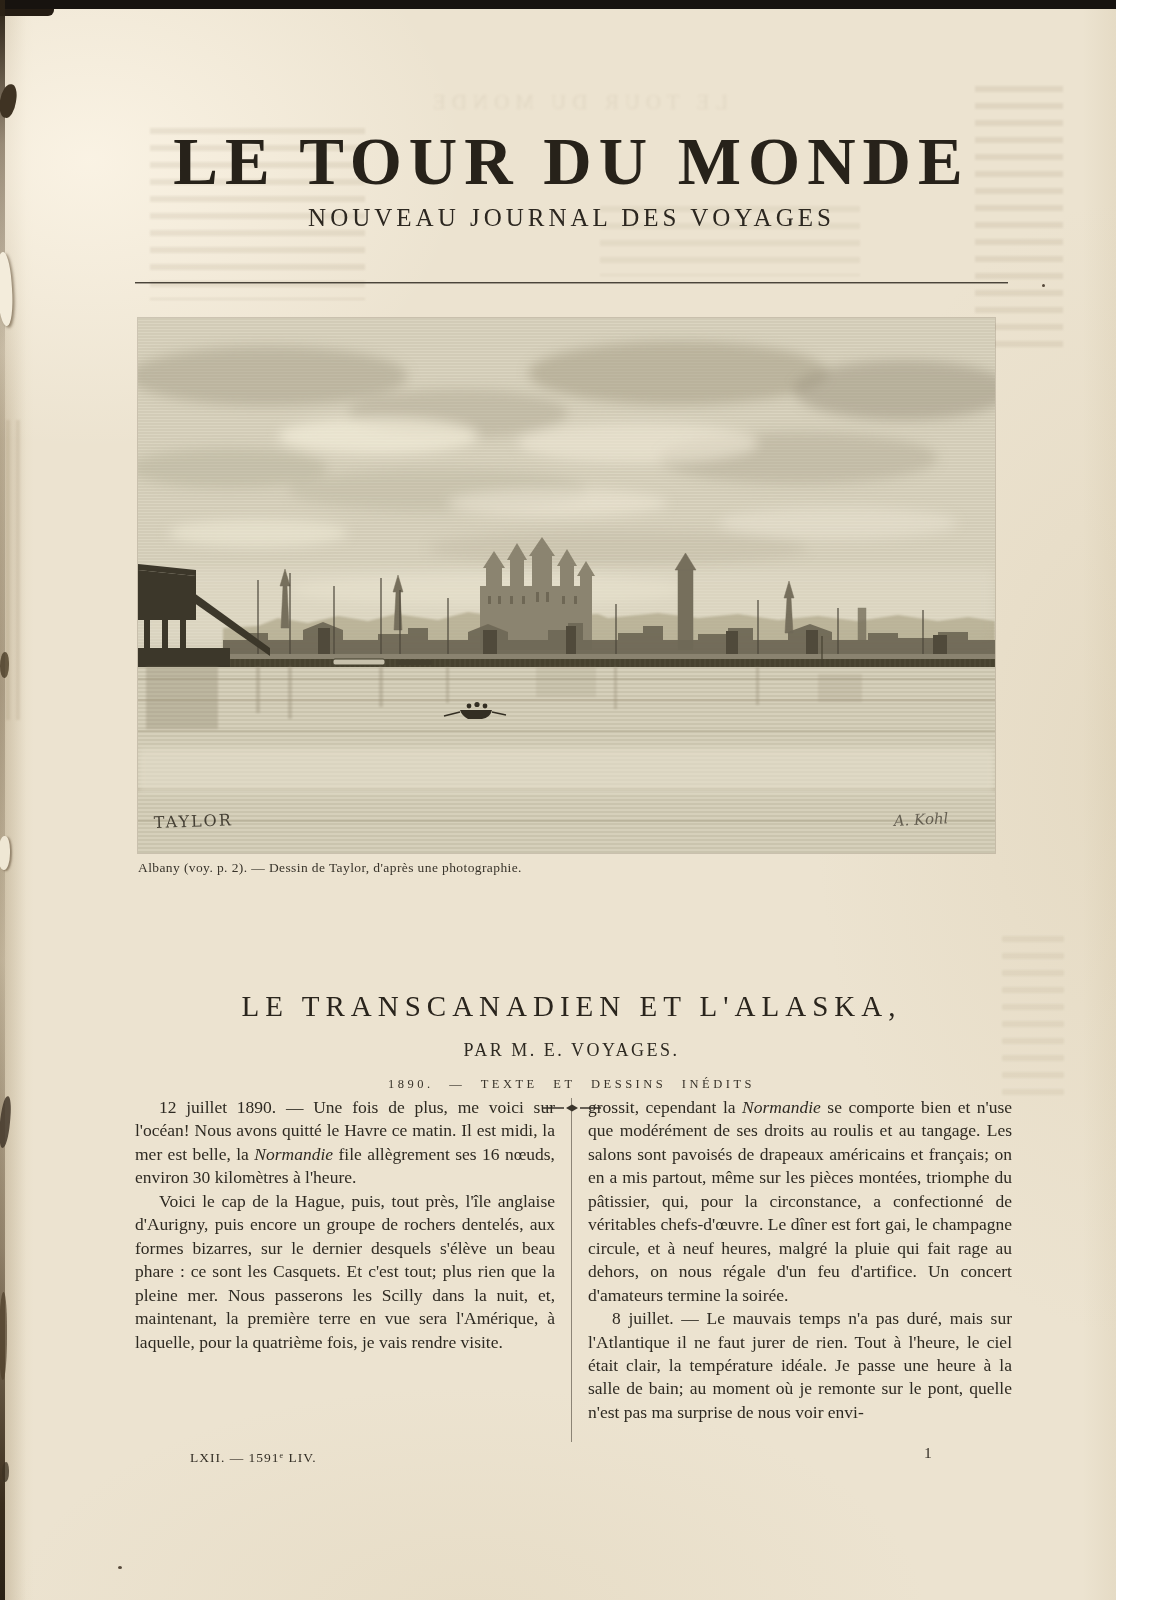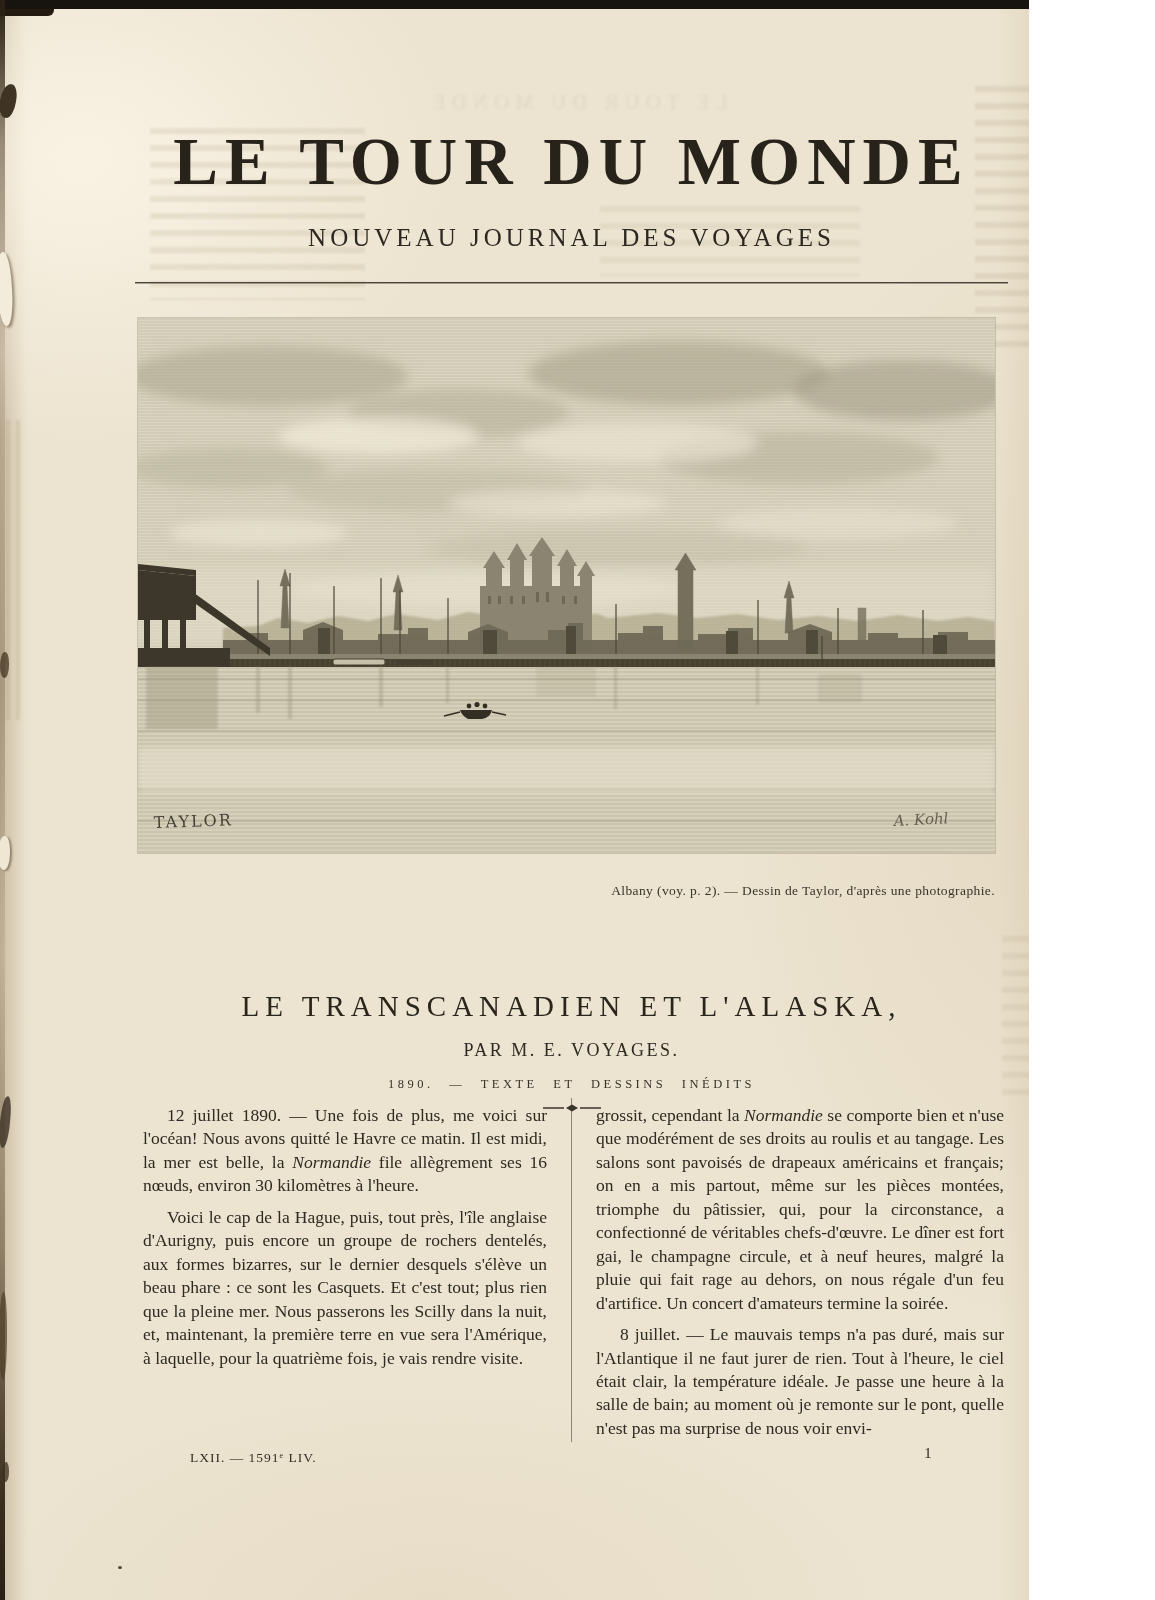--- a/index.html
+++ b/index.html
@@ -2,21 +2,21 @@
 <html lang="fr" style="--paper: #ece3d0; --ink: #2e2a22; --engraving-base: #dbd5c1;"><head>
 <meta charset="utf-8">
 <style>
   :root{
     --paper:#ece3d0; --ink:#2e2a22; --engraving-base:#dbd5c1;
   }
   *{box-sizing:border-box;}
   html,body{margin:0;padding:0;}
   body{width:1155px;height:1600px;overflow:hidden;font-family:"Liberation Serif","DejaVu Serif",serif;}
   .page{
-    position:relative;width:1029px;height:1600px;color:var(--ink);
+    position:relative;width:1116px;height:1600px;color:var(--ink);
     background:
       radial-gradient(ellipse 520px 400px at 8% 10%, rgba(252,245,231,.85), rgba(252,245,231,0) 72%),
       radial-gradient(ellipse 420px 760px at 101% 48%, rgba(203,186,150,.22), rgba(203,186,150,0) 75%),
       radial-gradient(ellipse 640px 320px at 42% 101%, rgba(208,192,156,.18), rgba(208,192,156,0) 72%),
       linear-gradient(90deg, rgba(110,86,52,.20) 0, rgba(110,86,52,0) 26px),
       linear-gradient(90deg, #e2d7bf 0, var(--paper) 3%, var(--paper) 97%, #e5dbc5 100%);
     overflow:hidden;
   }
   
   .scan-edge-top{position:absolute;left:0;top:0;width:1155px;height:9px;background:#17130f;}
@@ -35,39 +35,39 @@
   
   .bleed{position:absolute;filter:blur(1px);
     background:repeating-linear-gradient(180deg, rgba(122,99,66,.10) 0 6px, rgba(122,99,66,0) 6px 17px);}
   .ghost-header{position:absolute;left:0;top:90px;width:1155px;text-align:center;
     font-size:21px;letter-spacing:6px;color:rgba(100,80,50,.55);opacity:.14;
     transform:scaleX(-1);filter:blur(1.4px);}
   
   .masthead{position:absolute;left:135px;top:126px;width:873px;text-align:center;}
   .masthead h1{margin:0;font-weight:700;font-size:67px;letter-spacing:7px;line-height:1.05;
     font-family:"Liberation Serif","DejaVu Serif",serif;color:#27221a;}
-  .masthead .subtitle{margin-top:28px;font-size:25px;letter-spacing:4px;color:#2c2720;}
+  .masthead .subtitle{margin-top:8px;font-size:25px;letter-spacing:4px;color:#2c2720;}
   .header-rule{position:absolute;left:135px;top:282px;width:873px;height:2px;
     background:linear-gradient(180deg,#4a443a 0,#4a443a 1px,rgba(74,68,58,.45) 1px);}
   
   .engraving{position:absolute;left:138px;top:318px;width:857px;height:535px;margin:0;
     outline:1px solid rgba(110,102,84,.28);}
   .engraving svg{display:block;width:857px;height:535px;}
-  .caption{position:absolute;left:138px;top:883px;width:857px;text-align:right;
+  .caption{position:absolute;left:138px;top:860px;width:857px;text-align:left;
     font-size:13.5px;letter-spacing:.4px;color:#38332a;}
   
   .article-head{position:absolute;left:135px;top:990px;width:873px;text-align:center;}
   .article-head h2{margin:0;font-weight:400;font-size:29px;letter-spacing:6px;color:#2a251d;}
   .byline{margin-top:17px;font-size:18px;letter-spacing:2.5px;color:#2e2a22;}
   .note{margin-top:16px;font-size:12.5px;letter-spacing:3.5px;word-spacing:9px;color:#38332a;}
   .ornament{display:block;margin:11px auto 0;}
   
   .columns{position:absolute;left:135px;top:1096px;width:877px;height:352px;display:flex;}
   .col{font-size:17.5px;line-height:23.45px;text-align:justify;color:var(--ink);overflow:hidden;}
-  .col p{margin:8px;text-indent:24px;}
+  .col p{margin:0;text-indent:24px;}
   .col-left{width:420px;}
   .col-right{width:424px;}
   .col-right p:first-child{text-indent:0;}
   .col-rule{width:1px;margin:2px 16px 6px 16px;background:rgba(62,55,44,.55);}
   
   .edition{position:absolute;left:190px;top:1450px;font-size:13.5px;letter-spacing:1px;color:#332e25;}
   .page-number{position:absolute;left:924px;top:1444px;font-size:15.5px;color:#332e25;}
 </style>
 </head>
 <body>

